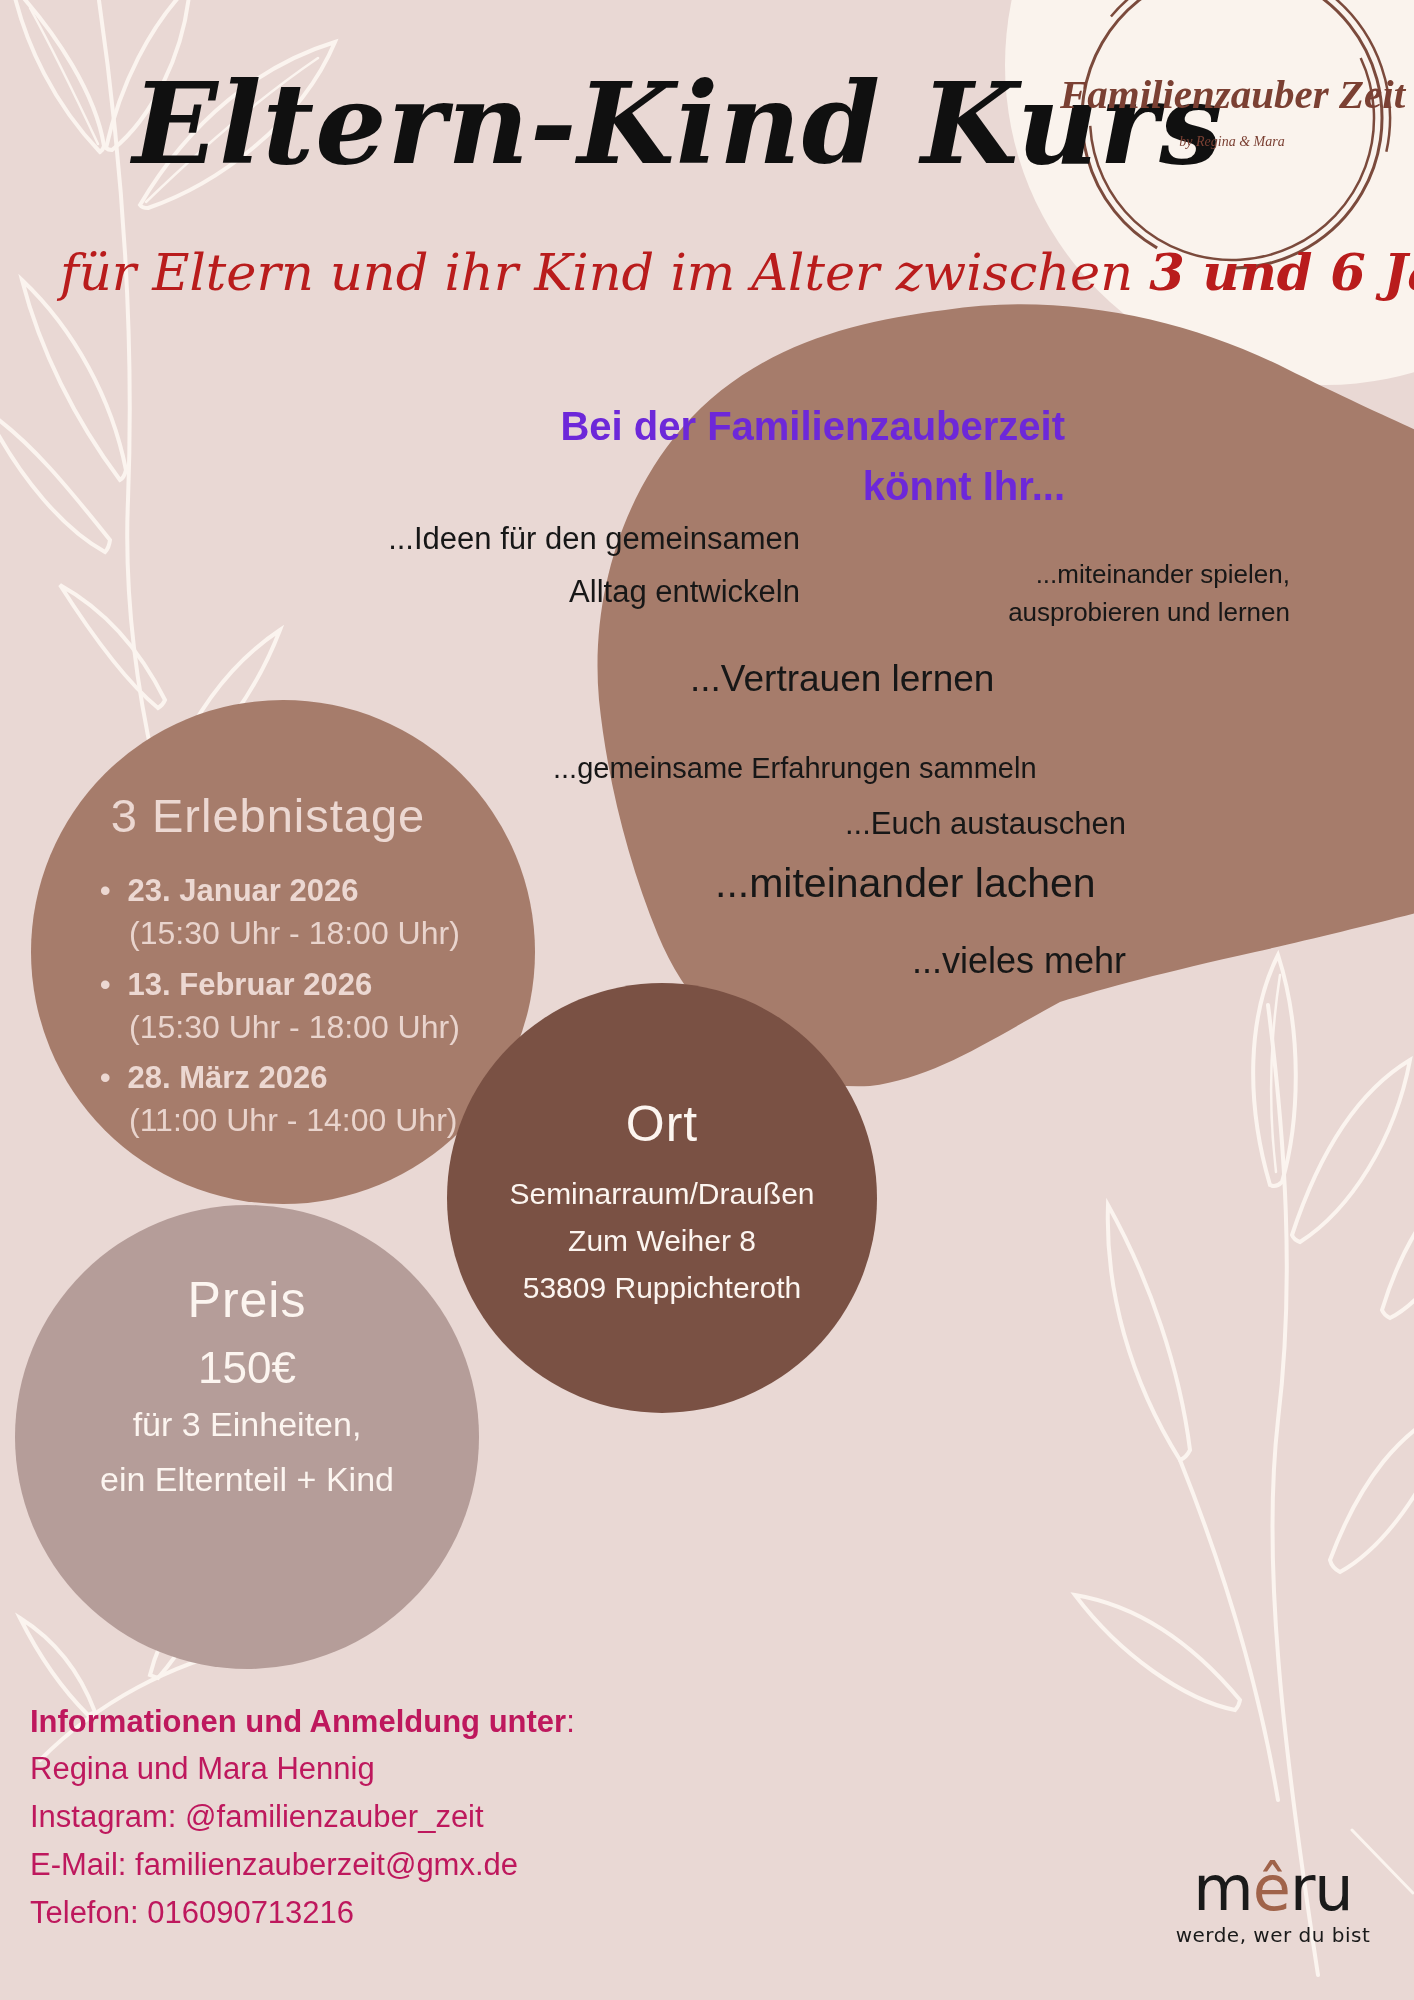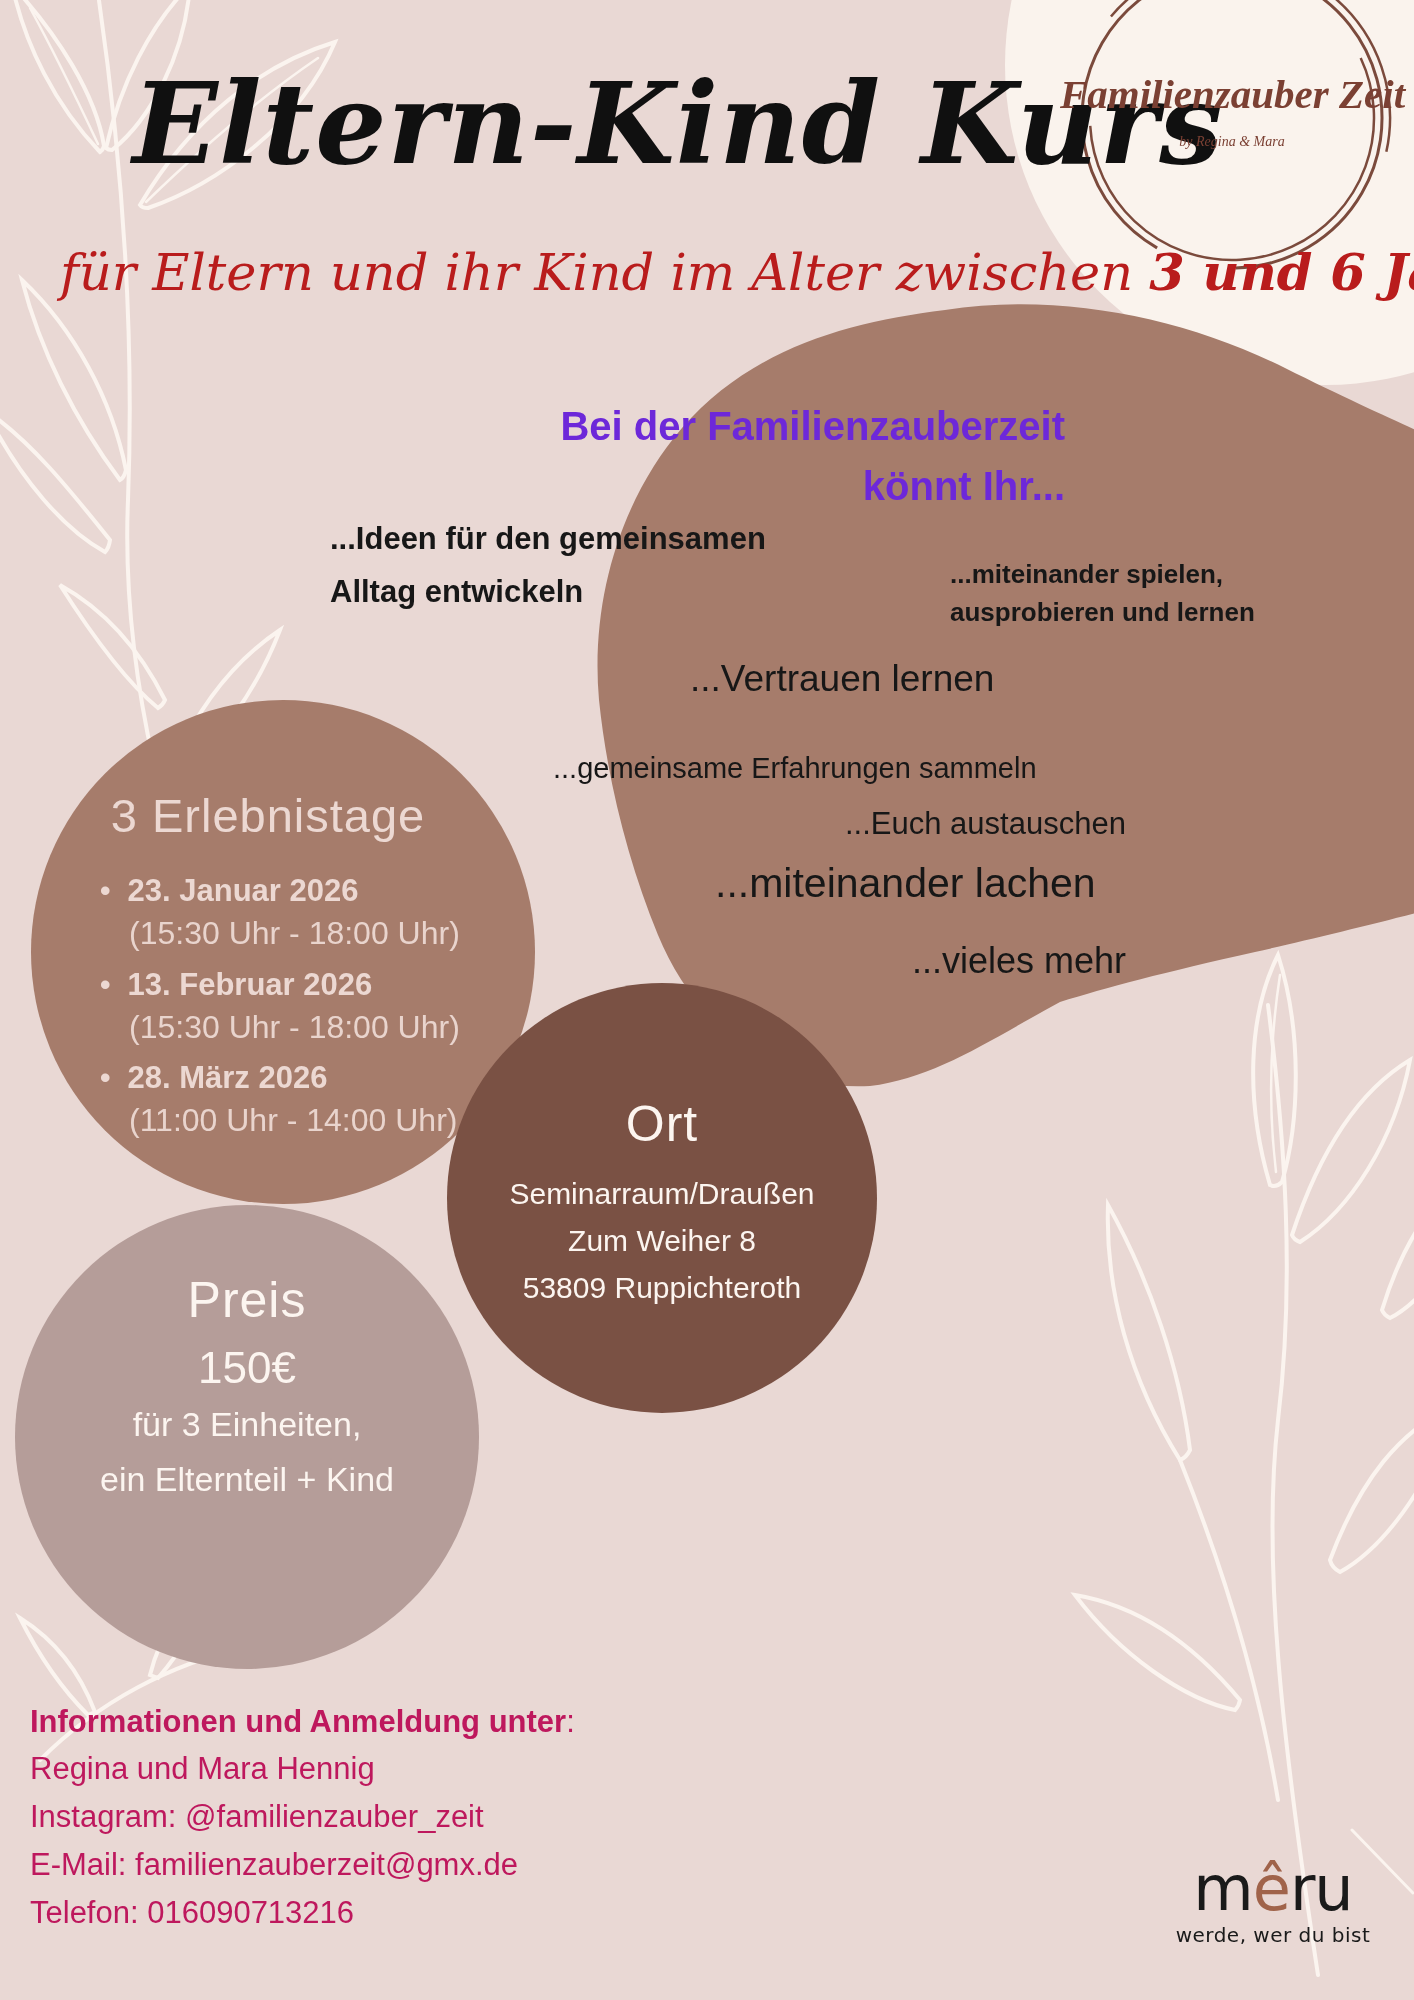--- a/index.html
+++ b/index.html
@@ -63,21 +63,21 @@
   }
 
   
   .benefits-heading {
     left: 545px; top: 396px; width: 520px;
     text-align: right; white-space: pre-line;
     font-weight: 700; font-size: 40px; line-height: 1.5;
     color: #6d28d9;
   }
   .benefit { color: #171717; white-space: nowrap; }
-  .benefit.multiline { white-space: pre-line; text-align: left; font-weight: bold; }
+  .benefit.multiline { white-space: pre-line; text-align: right; }
   .b0 { left: 330px; top: 512px; width: 470px; font-size: 31px; line-height: 1.72; }
   .b1 { left: 950px; top: 556px; width: 340px; font-size: 26px; line-height: 1.45; }
   .b2 { left: 690px; top: 658px; font-size: 37px; }
   .b3 { left: 553px; top: 752px; font-size: 29px; }
   .b4 { left: 845px; top: 806px; font-size: 31px; }
   .b5 { left: 715px; top: 860px; font-size: 41px; }
   .b6 { left: 912px; top: 940px; font-size: 36px; }
 
   
   .dates-heading {

